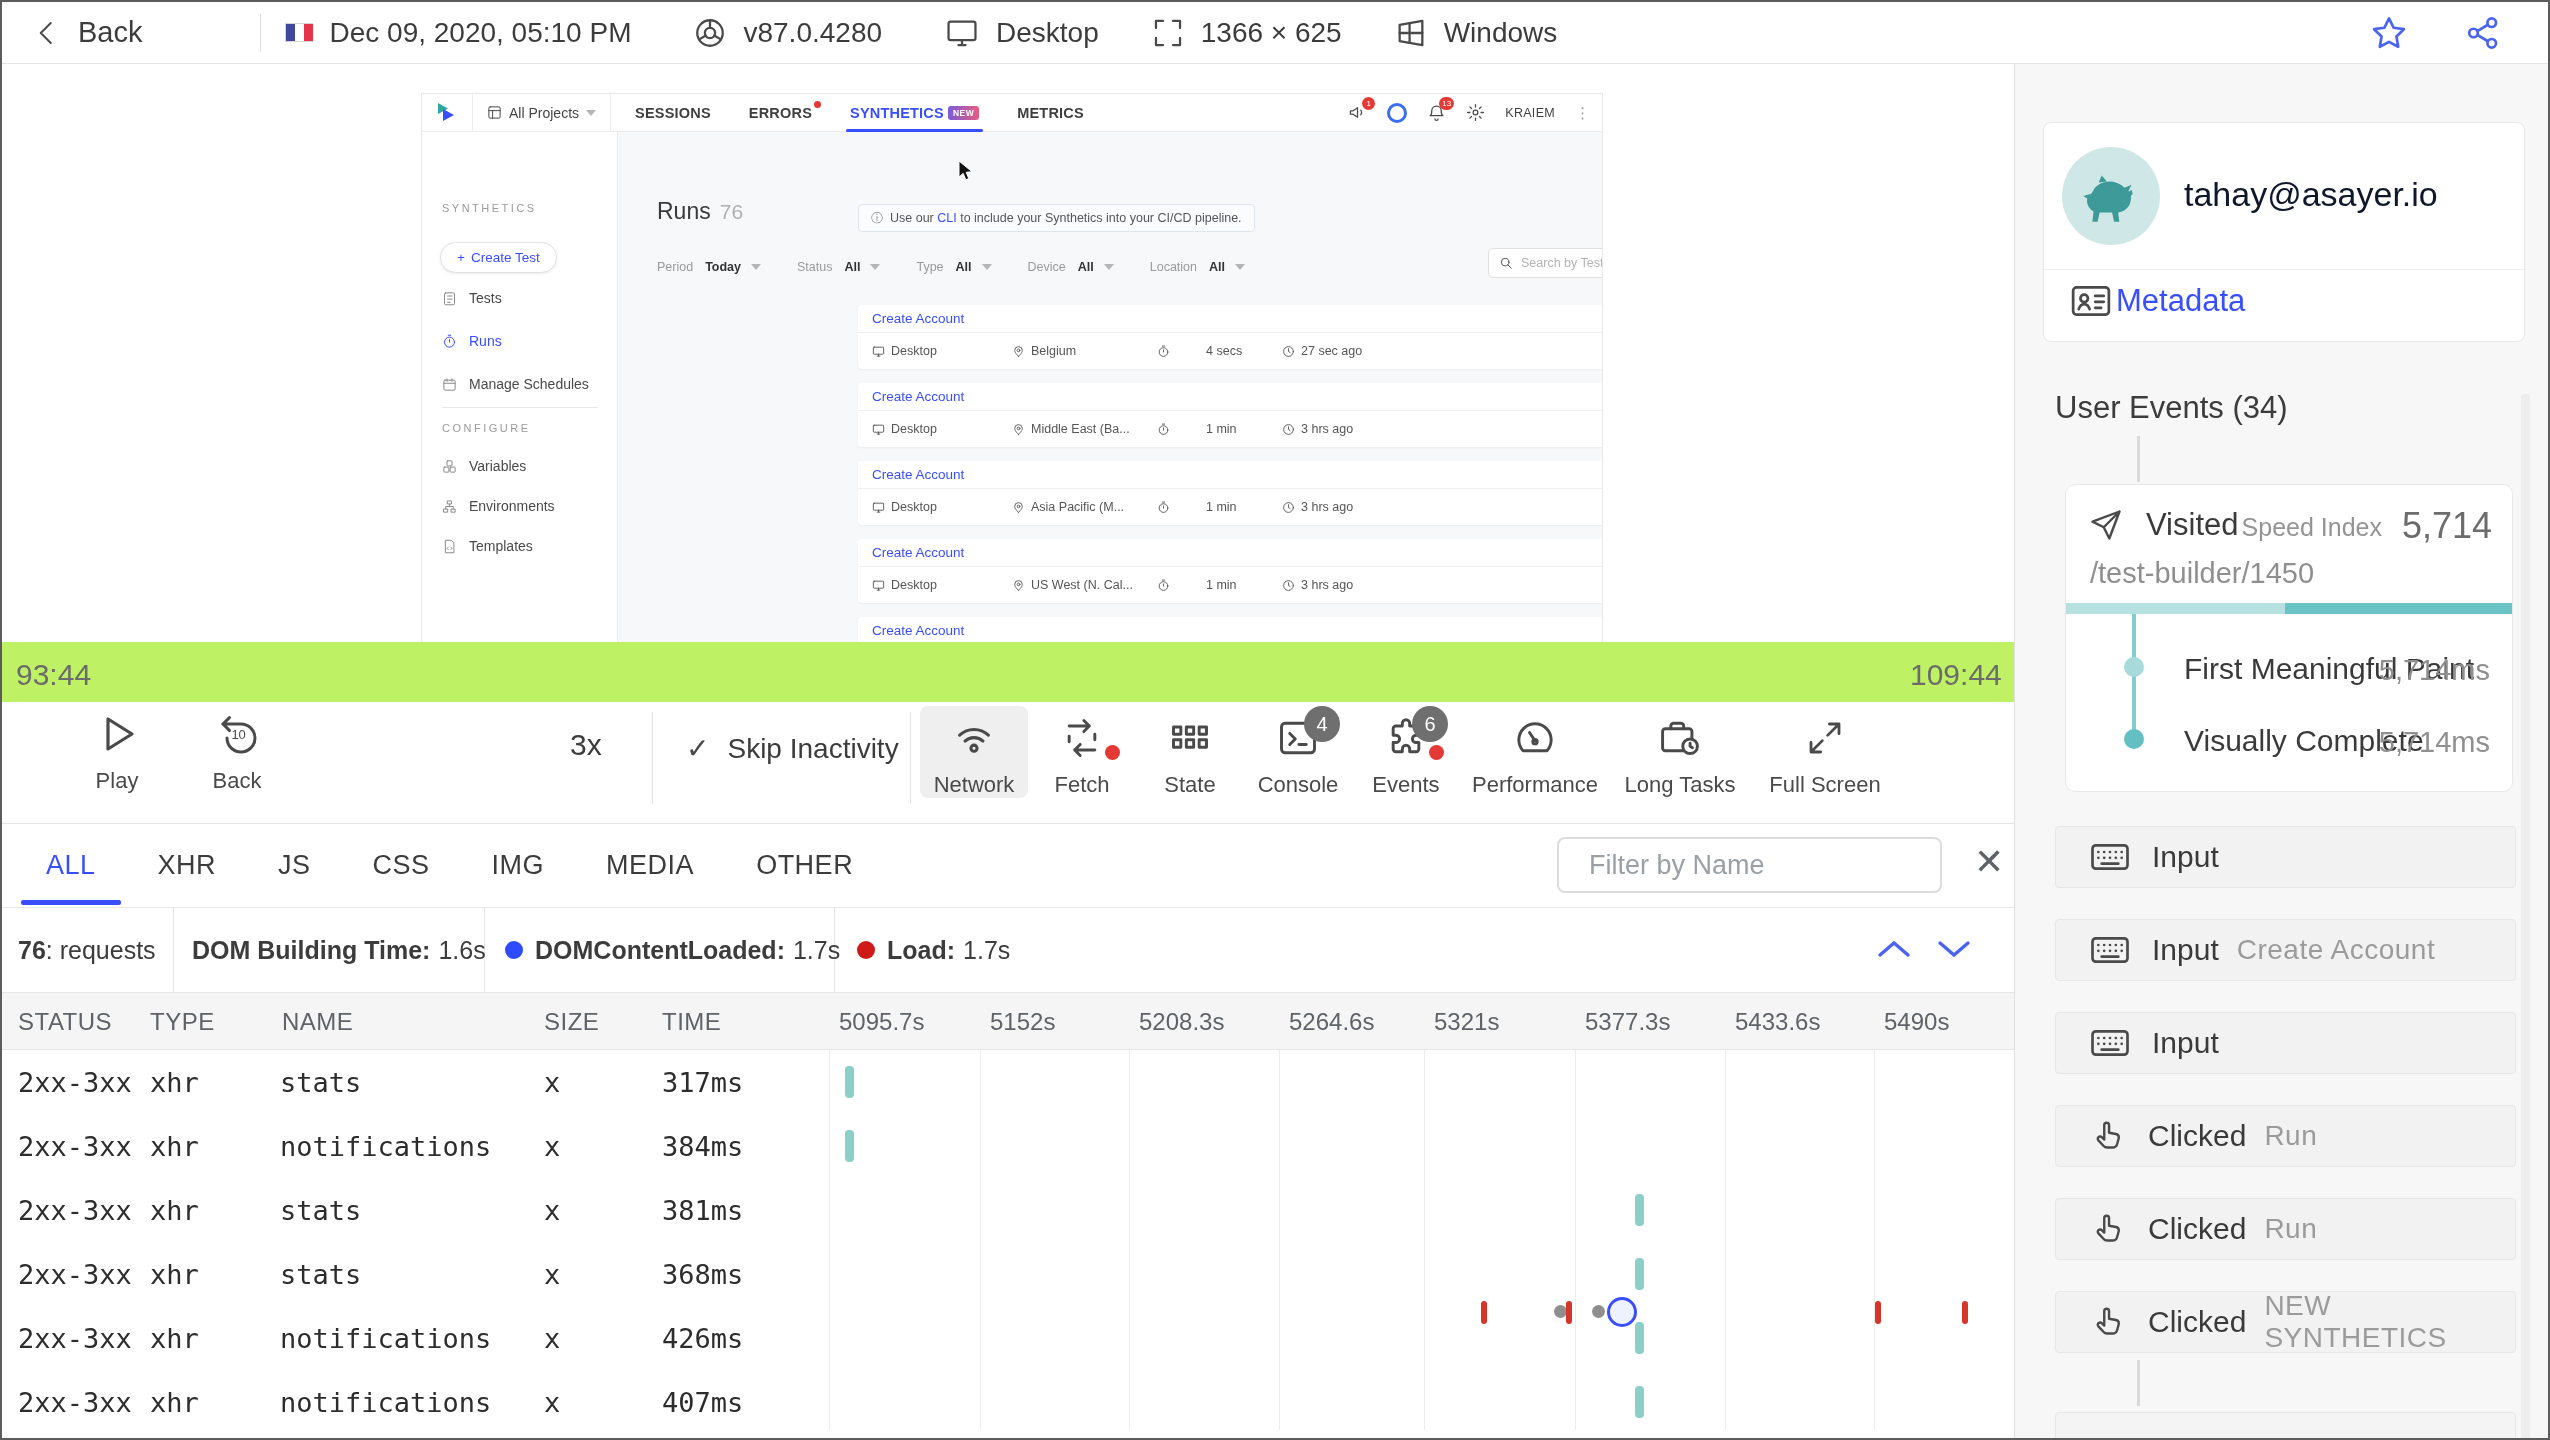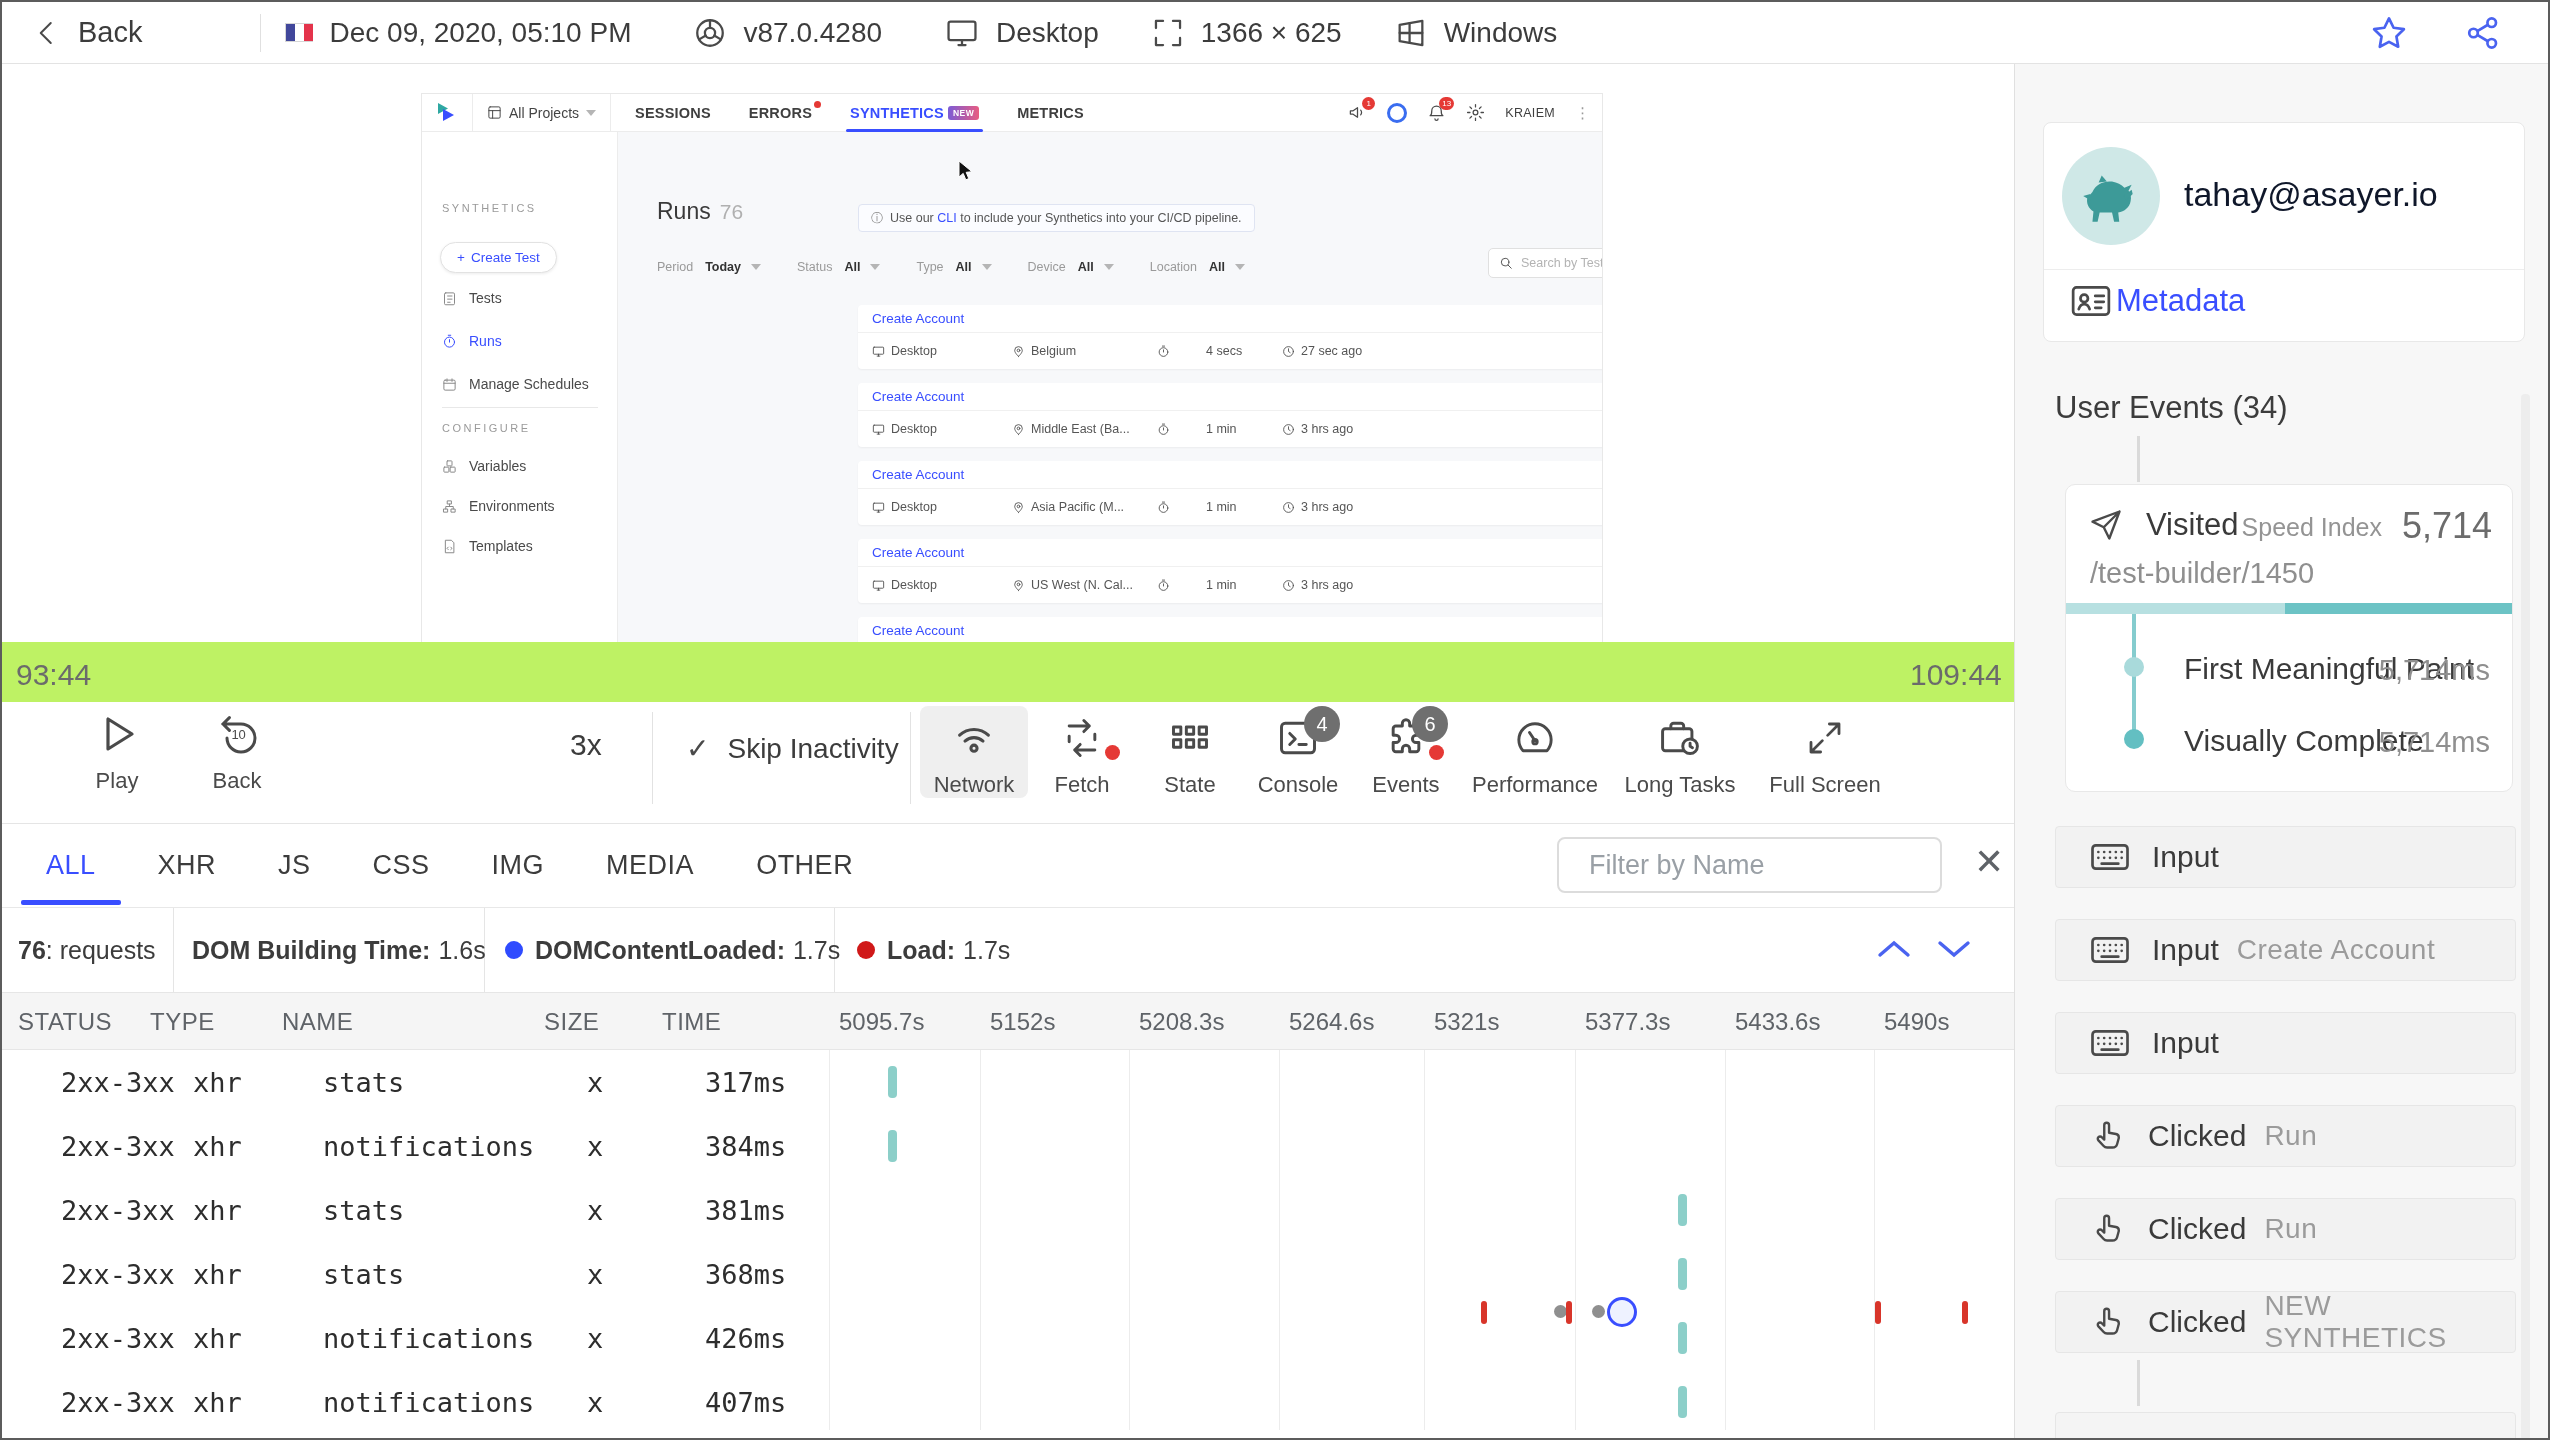--- a/index.html
+++ b/index.html
@@ -127,21 +127,21 @@
   .nnav { position:absolute; top:112px; color:#4a63f0; cursor:pointer; }
   .nnav.up { left:1872px; } .nnav.down { left:1932px; }
   .nettable { position:absolute; left:0; top:168px; width:2012px; height:438px; }
   .nhead { position:absolute; left:0; top:0; width:2012px; height:58px; background:#f5f5f5; border-top:1px solid #e6e6e6; border-bottom:1px solid #e6e6e6; }
   .hcell { position:absolute; top:15px; font-size:24px; color:#5f6368; letter-spacing:.5px; }
   .h-status{left:16px;} .h-type{left:148px;} .h-name{left:280px;} .h-size{left:542px;} .h-time{left:660px;}
   .tick { position:absolute; top:15px; font-size:24px; color:#5f6368; }
   .t0{left:837px;} .t1{left:988px;} .t2{left:1137px;} .t3{left:1287px;} .t4{left:1432px;} .t5{left:1583px;} .t6{left:1733px;} .t7{left:1882px;}
   .gl { position:absolute; top:0; width:1px; height:438px; background:#ececec; }
   .g0{left:827px;} .g1{left:978px;} .g2{left:1127px;} .g3{left:1277px;} .g4{left:1422px;} .g5{left:1573px;} .g6{left:1723px;} .g7{left:1872px;}
-  .nrows { position:absolute; left:0; top:58px; width:2012px;padding-left:43px; }
+  .nrows { position:absolute; left:0; top:58px; width:2012px; }
   .nrow { position:relative; height:64px; cursor:pointer; }
   .ncell { position:absolute; top:17px; font-size:27px; color:#2d2d2d; font-family:"DejaVu Sans Mono", monospace; }
   .c-status{left:16px;} .c-type{left:148px;} .c-name{left:278px;} .c-size{left:542px;} .c-time{left:660px;}
   .wbar { position:absolute; top:16px; width:9px; height:32px; border-radius:4px; background:#8ccfc9; }
   .bar-a { left:843px; } .bar-b { left:1633px; }
 
   
   .sidebar { position:absolute; left:2012px; top:62px; width:534px; height:1376px; background:#f7f7f7; border-left:1px solid #e0e0e0; overflow:hidden; }
   .ucard { position:absolute; left:28px; top:58px; width:482px; height:220px; background:#fff; border:1px solid #e8e8e8; border-radius:8px; }
   .avatar { position:absolute; left:18px; top:24px; width:98px; height:98px; border-radius:50%; background:#cfe8e7; display:flex; align-items:center; justify-content:center; }

